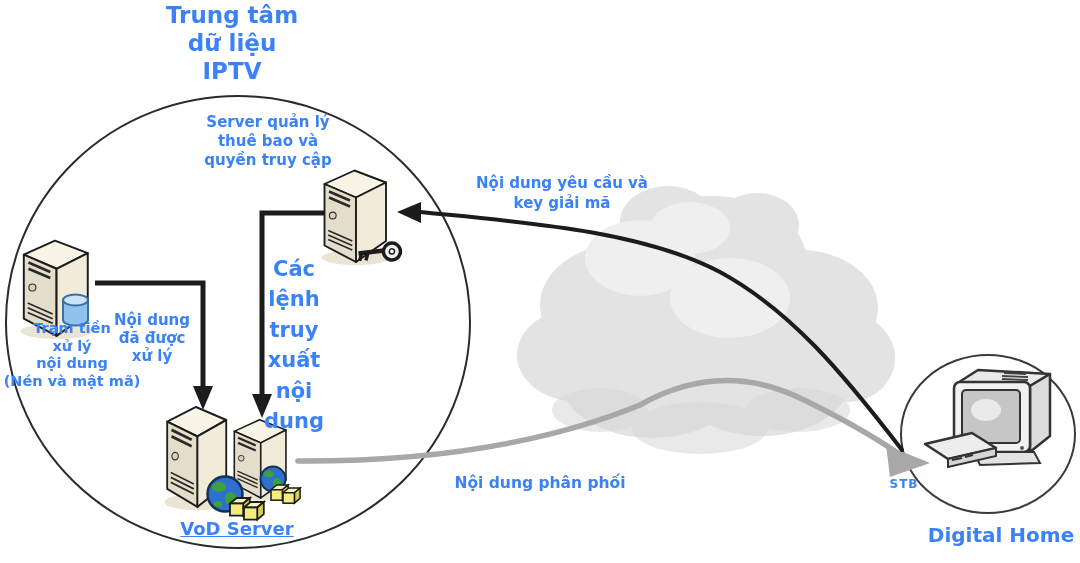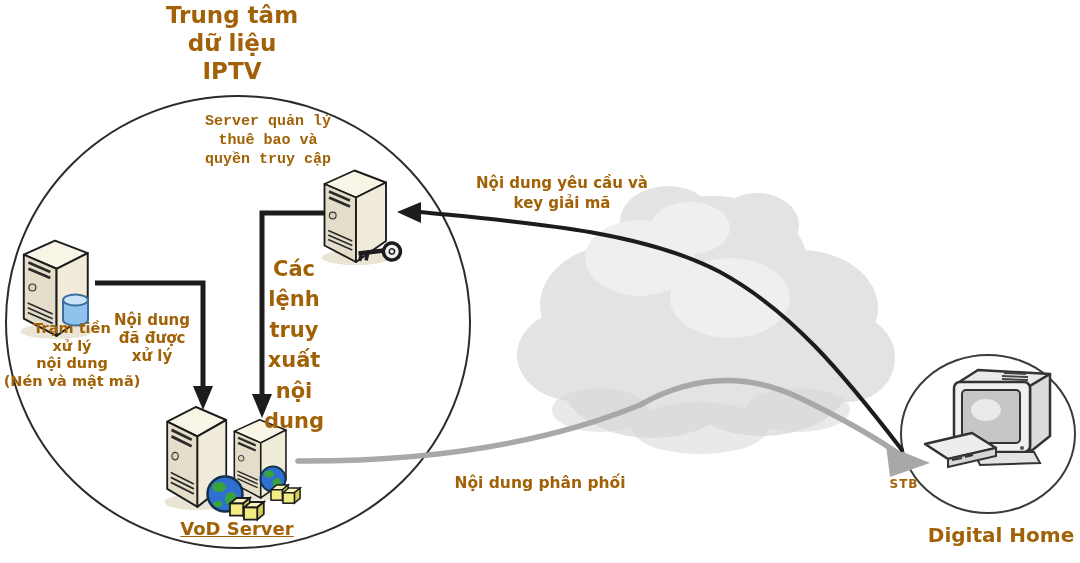--- a/index.html
+++ b/index.html
@@ -1,23 +1,23 @@
 <!DOCTYPE html>
 <html style="--line: #1c1c1c; --gray_line: #a8a8a8; --cloud: #e3e3e3; --cloud_light: #efefef; --cloud_dark: #d8d8d8; --server_front: #e3ddc9; --server_side: #f1ecd9; --server_top: #f8f4e6; --shadow: #e9e4d4; --db_blue: #8fc3ee; --db_blue_light: #c9e4f8; --globe_blue: #2f6fd0; --globe_green: #3aa23a; --pkg_front: #f3ec82; --pkg_top: #faf6bb; --pkg_side: #d8cd55; --device_light: #f1f1f1; --device_mid: #dcdcdc; --screen_gray: #c6c6c6;"><head>
 <meta charset="utf-8">
 <style>
   html,body{margin:0;padding:0;background:#fff;}
   body{width:1080px;height:563px;position:relative;overflow:hidden;
        font-family:"DejaVu Sans","Liberation Sans",sans-serif;}
   #stage{position:absolute;inset:0;width:1080px;height:563px;}
   svg{position:absolute;left:0;top:0;z-index:0;}
   .lbl{position:absolute;z-index:2;white-space:pre;text-align:center;
-       font-weight:bold;color:#a16207;transform:translateX(-50%);line-height:1.25;}
+       font-weight:bold;color:#3b82f6;transform:translateX(-50%);line-height:1.25;}
   #title       {left:232px;top:1px;  font-size:23px;line-height:1.22;}
-  #mgmt        {left:268px;top:113px;font-size:15px;font-family:Liberation Mono, monospace;}
+  #mgmt        {left:268px;top:113px;font-size:15px;}
   #preprocess  {left:72px; top:320px;font-size:14.5px;line-height:1.22;}
   #processed   {left:152px;top:311px;font-size:15px;line-height:1.2;}
   #commands    {left:294px;top:254px;font-size:21px;line-height:1.45;}
   #requestkey  {left:562px;top:174px;font-size:15px;line-height:1.3;}
   #network     {left:707px;top:322px;font-size:22px;}
   #distribution{left:540px;top:474px;font-size:15.5px;}
   #vod         {left:237px;top:518px;font-size:18px;text-decoration:underline;}
   #stb         {left:904px;top:477px;font-size:12px;letter-spacing:1px;}
   #home        {left:1001px;top:523px;font-size:20px;}
 </style>

